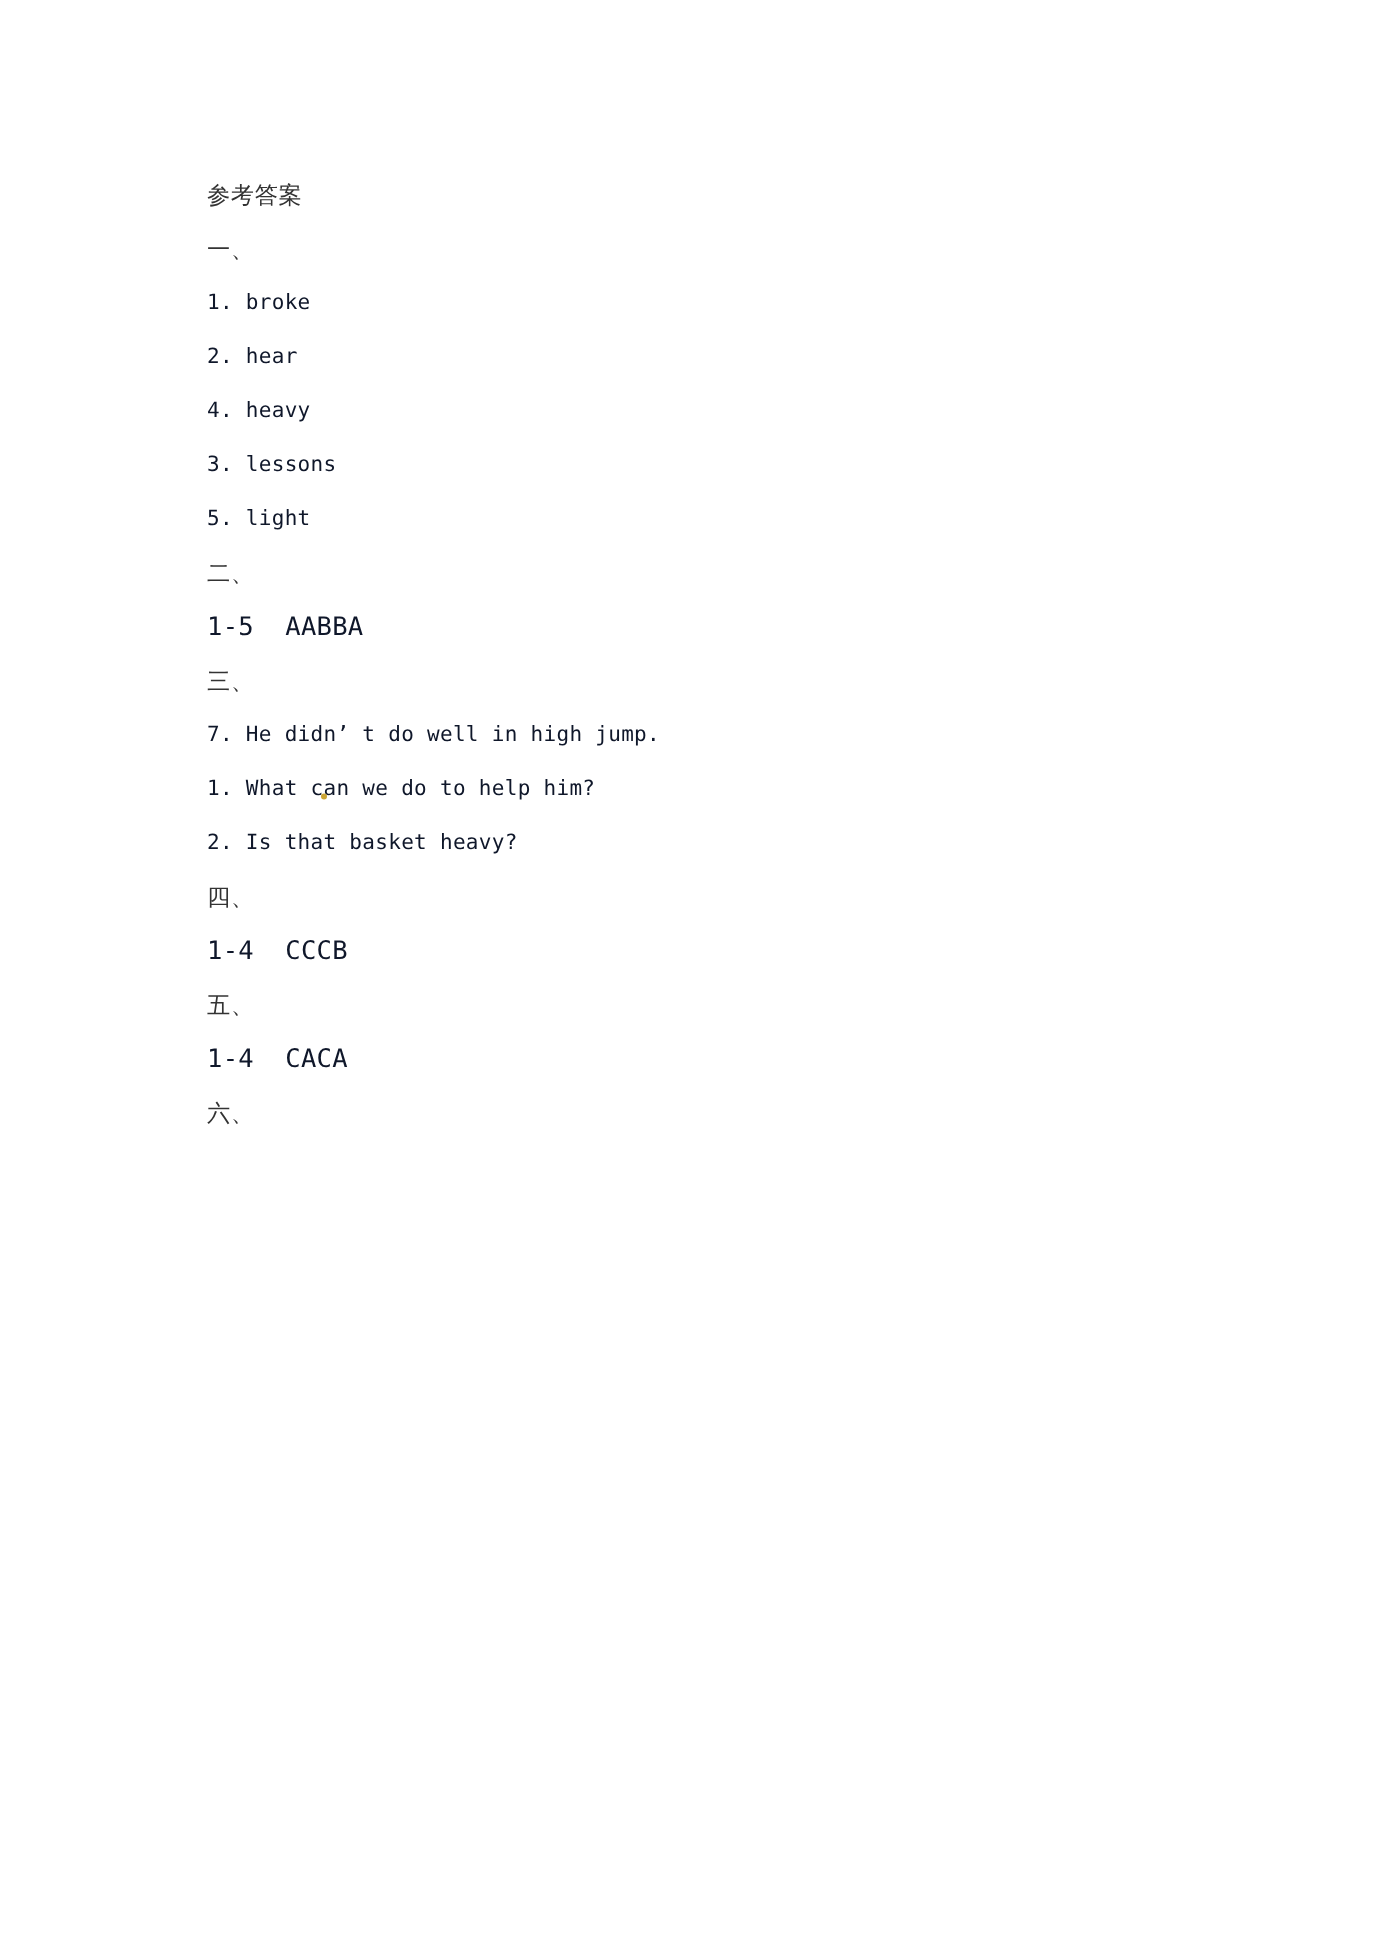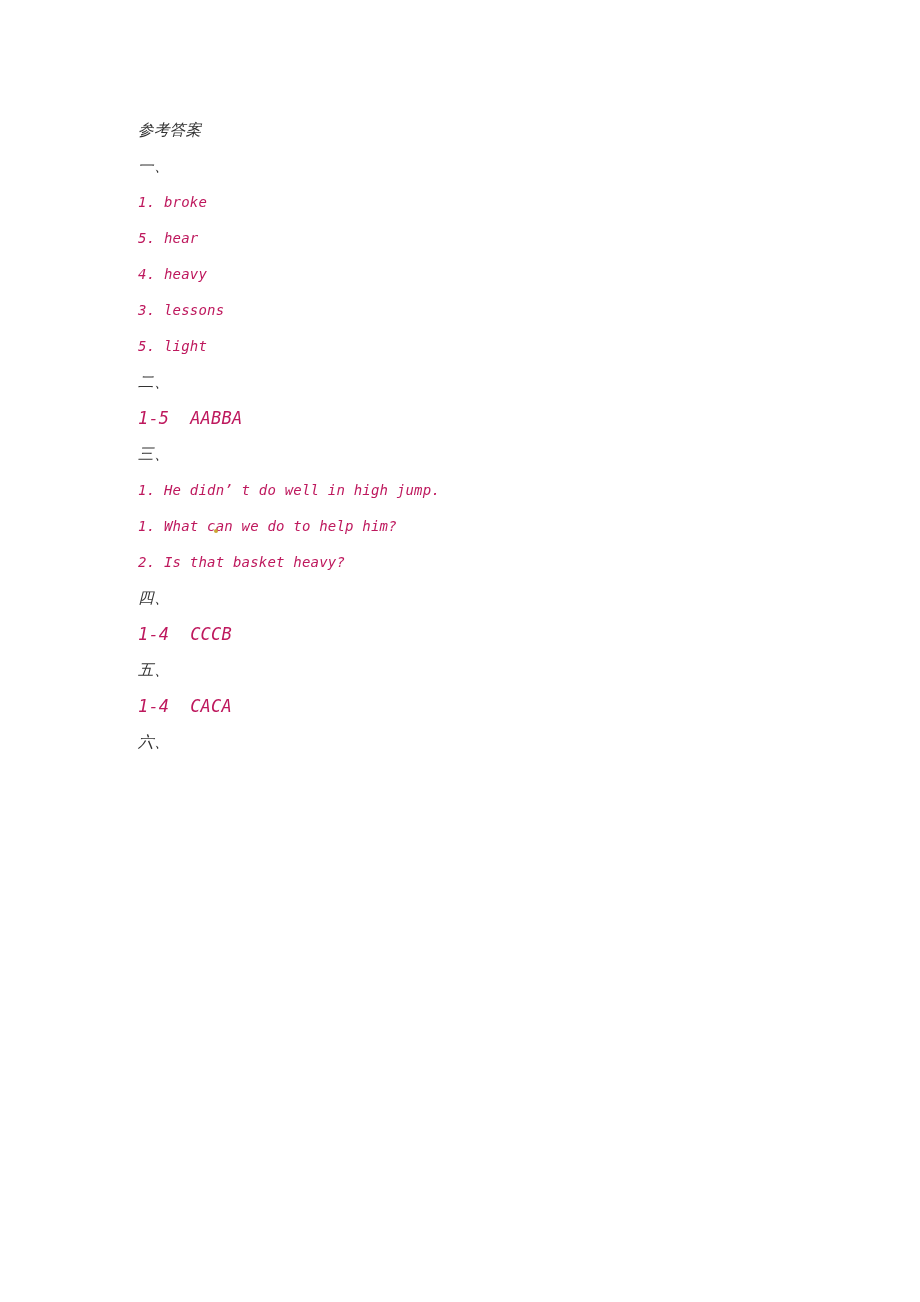--- a/index.html
+++ b/index.html
@@ -8,21 +8,20 @@
     padding: 0;
     background: #ffffff;
   }
 
   #page {
     position: relative;
     width: 816px;
     height: 1302px;
     background: #ffffff;
     overflow: hidden;
-    font-style: italic;
   }
 
   #doc-body {
     position: absolute;
     left: 138px;
     top: 112px;
     width: 700px;
   }
 
   .line {
@@ -39,21 +38,21 @@
     font-size: 15.5px;
     letter-spacing: 0.4px;
     color: #333333;
   }
 
   
   .latin {
     font-family: "DejaVu Sans Mono", "Liberation Mono", monospace;
     font-size: 14px;
     letter-spacing: 0.2px;
-    color: #be185d;
+    color: #0f172a;
   }
 
   .latin.small {
     font-size: 17px;
   }
 
   
   #speck {
     position: absolute;
     left: 214px;
@@ -69,30 +68,30 @@
 <body>
 
 <div id="page">
 
   <div id="doc-body">
 
     <div class="line cjk">参考答案</div>
 
     <div class="line cjk">一、</div>
     <div class="line latin">1. broke</div>
-    <div class="line latin">5. hear</div>
+    <div class="line latin">2. hear</div>
     <div class="line latin">4. heavy</div>
     <div class="line latin">3. lessons</div>
     <div class="line latin">5. light</div>
 
     <div class="line cjk">二、</div>
     <div class="line latin small">1-5  AABBA</div>
 
     <div class="line cjk">三、</div>
-    <div class="line latin">1. He didn’ t do well in high jump.</div>
+    <div class="line latin">7. He didn’ t do well in high jump.</div>
     <div class="line latin">1. What can we do to help him?</div>
     <div class="line latin">2. Is that basket heavy?</div>
 
     <div class="line cjk">四、</div>
     <div class="line latin small">1-4  CCCB</div>
 
     <div class="line cjk">五、</div>
     <div class="line latin small">1-4  CACA</div>
 
     <div class="line cjk">六、</div>

